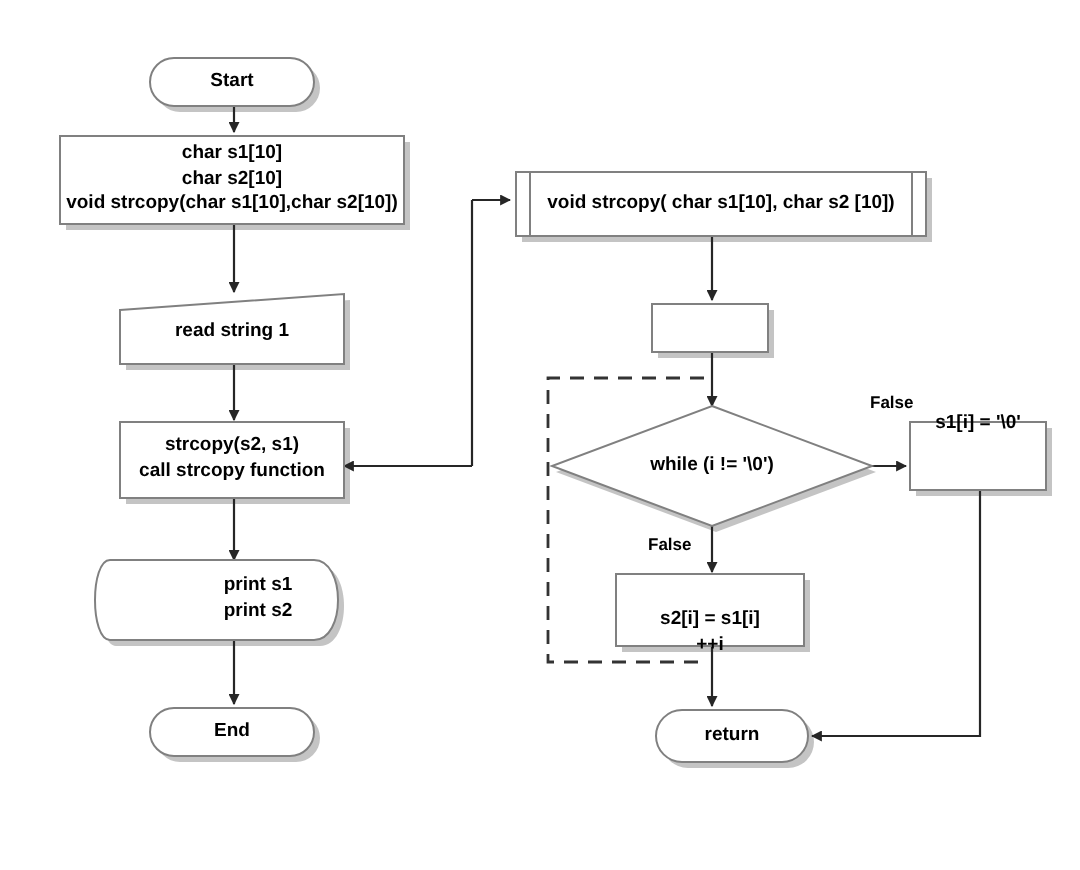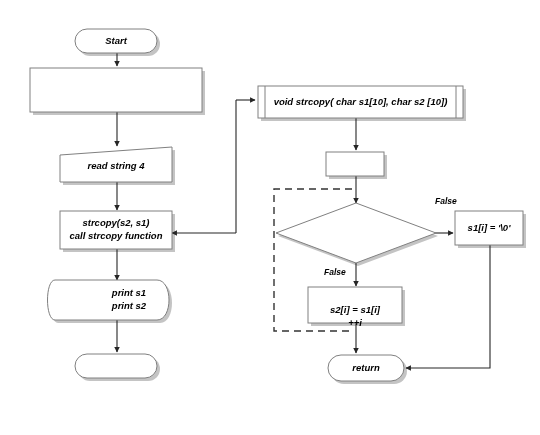--- a/index.html
+++ b/index.html
@@ -10,21 +10,20 @@
   }
   body {
     font-family: "Liberation Sans", sans-serif;
   }
   #canvas {
     position: relative;
     width: 540px;
     height: 435px;
     background: #ffffff;
     overflow: hidden;
-    font-style: italic;
   }
   #canvas svg {
     position: absolute;
     left: 0;
     top: 0;
   }
   .shape-text {
     position: absolute;
     display: flex;
     align-items: center;
@@ -131,38 +130,43 @@
       <rect x="308" y="287" width="94" height="36"></rect>
 
       <rect x="455" y="211" width="68" height="34"></rect>
 
       <rect x="328" y="355" width="76" height="26" rx="13" ry="13"></rect>
     </g>
   </svg>
 
   <div class="shape-text" style="left:75px; top:29px; width:82px; height:24px;">Start</div>
 
+  <div class="shape-text" style="left:30px; top:68px; width:172px; height:44px;">char s1[10]
+char s2[10]
+void strcopy(char s1[10],char s2[10])</div>
 
-  <div class="shape-text" style="left:60px; top:151px; width:112px; height:31px;">read string 4</div>
+  <div class="shape-text" style="left:60px; top:151px; width:112px; height:31px;">read string 1</div>
 
   <div class="shape-text" style="left:60px; top:211px; width:112px; height:38px;">strcopy(s2, s1)
 call strcopy function</div>
 
   <div class="shape-text" style="left:70px; top:280px; width:118px; height:40px;">print s1
 print s2</div>
 
+  <div class="shape-text" style="left:75px; top:354px; width:82px; height:24px;">End</div>
 
   <div class="shape-text" style="left:265px; top:86px; width:191px; height:32px;">void strcopy( char s1[10], char s2 [10])</div>
 
 
+  <div class="shape-text" style="left:296px; top:219px; width:120px; height:28px;">while (i != '\0')</div>
 
   <div class="shape-text" style="left:308px; top:287px; width:94px; height:36px;margin-top:12px;">s2[i] = s1[i]
 ++i</div>
 
-  <div class="shape-text" style="left:455px; top:211px; width:68px; height:34px;">s1[i] = '\0'</div>
+  <div class="shape-text" style="left:455px; top:195px; width:68px; height:34px;">s1[i] = '\0'</div>
 
   <div class="shape-text" style="left:328px; top:355px; width:76px; height:26px;">return</div>
 
   <div class="edge-label" style="left:418px; top:196px;">False</div>
 
   <div class="edge-label" style="left:307px; top:267px;">False</div>
 
 </div>
 
 </body></html>

